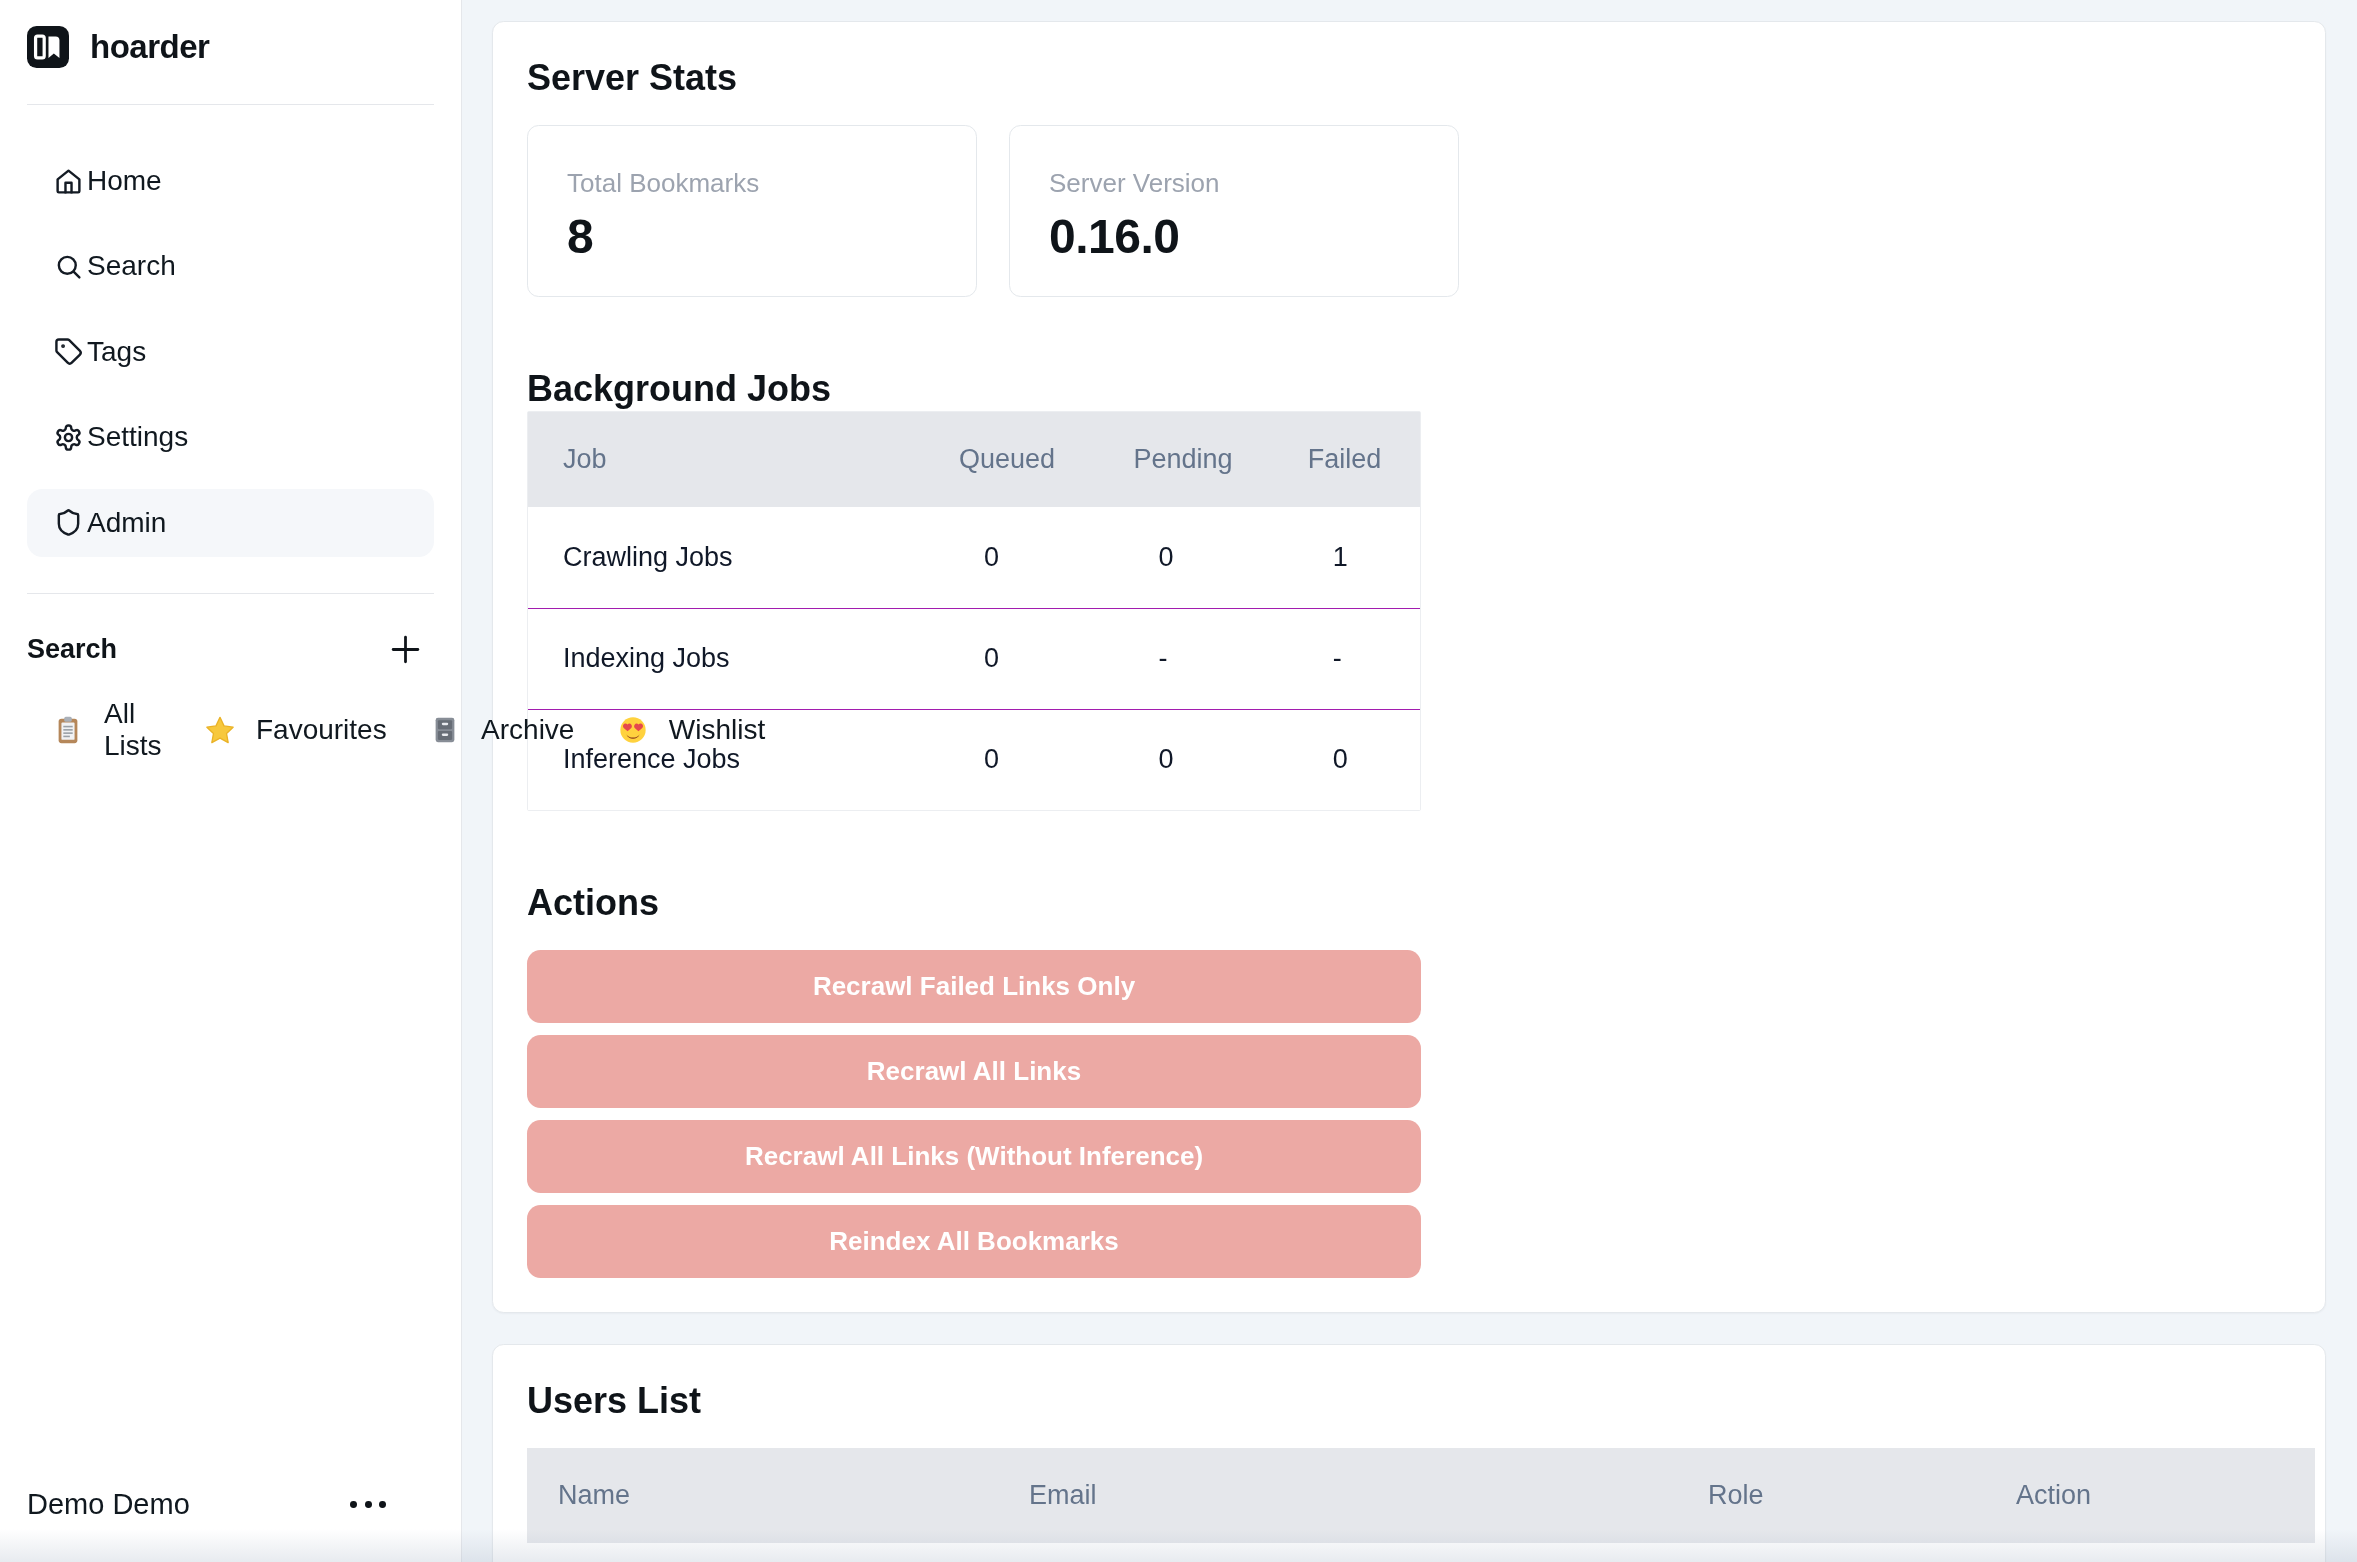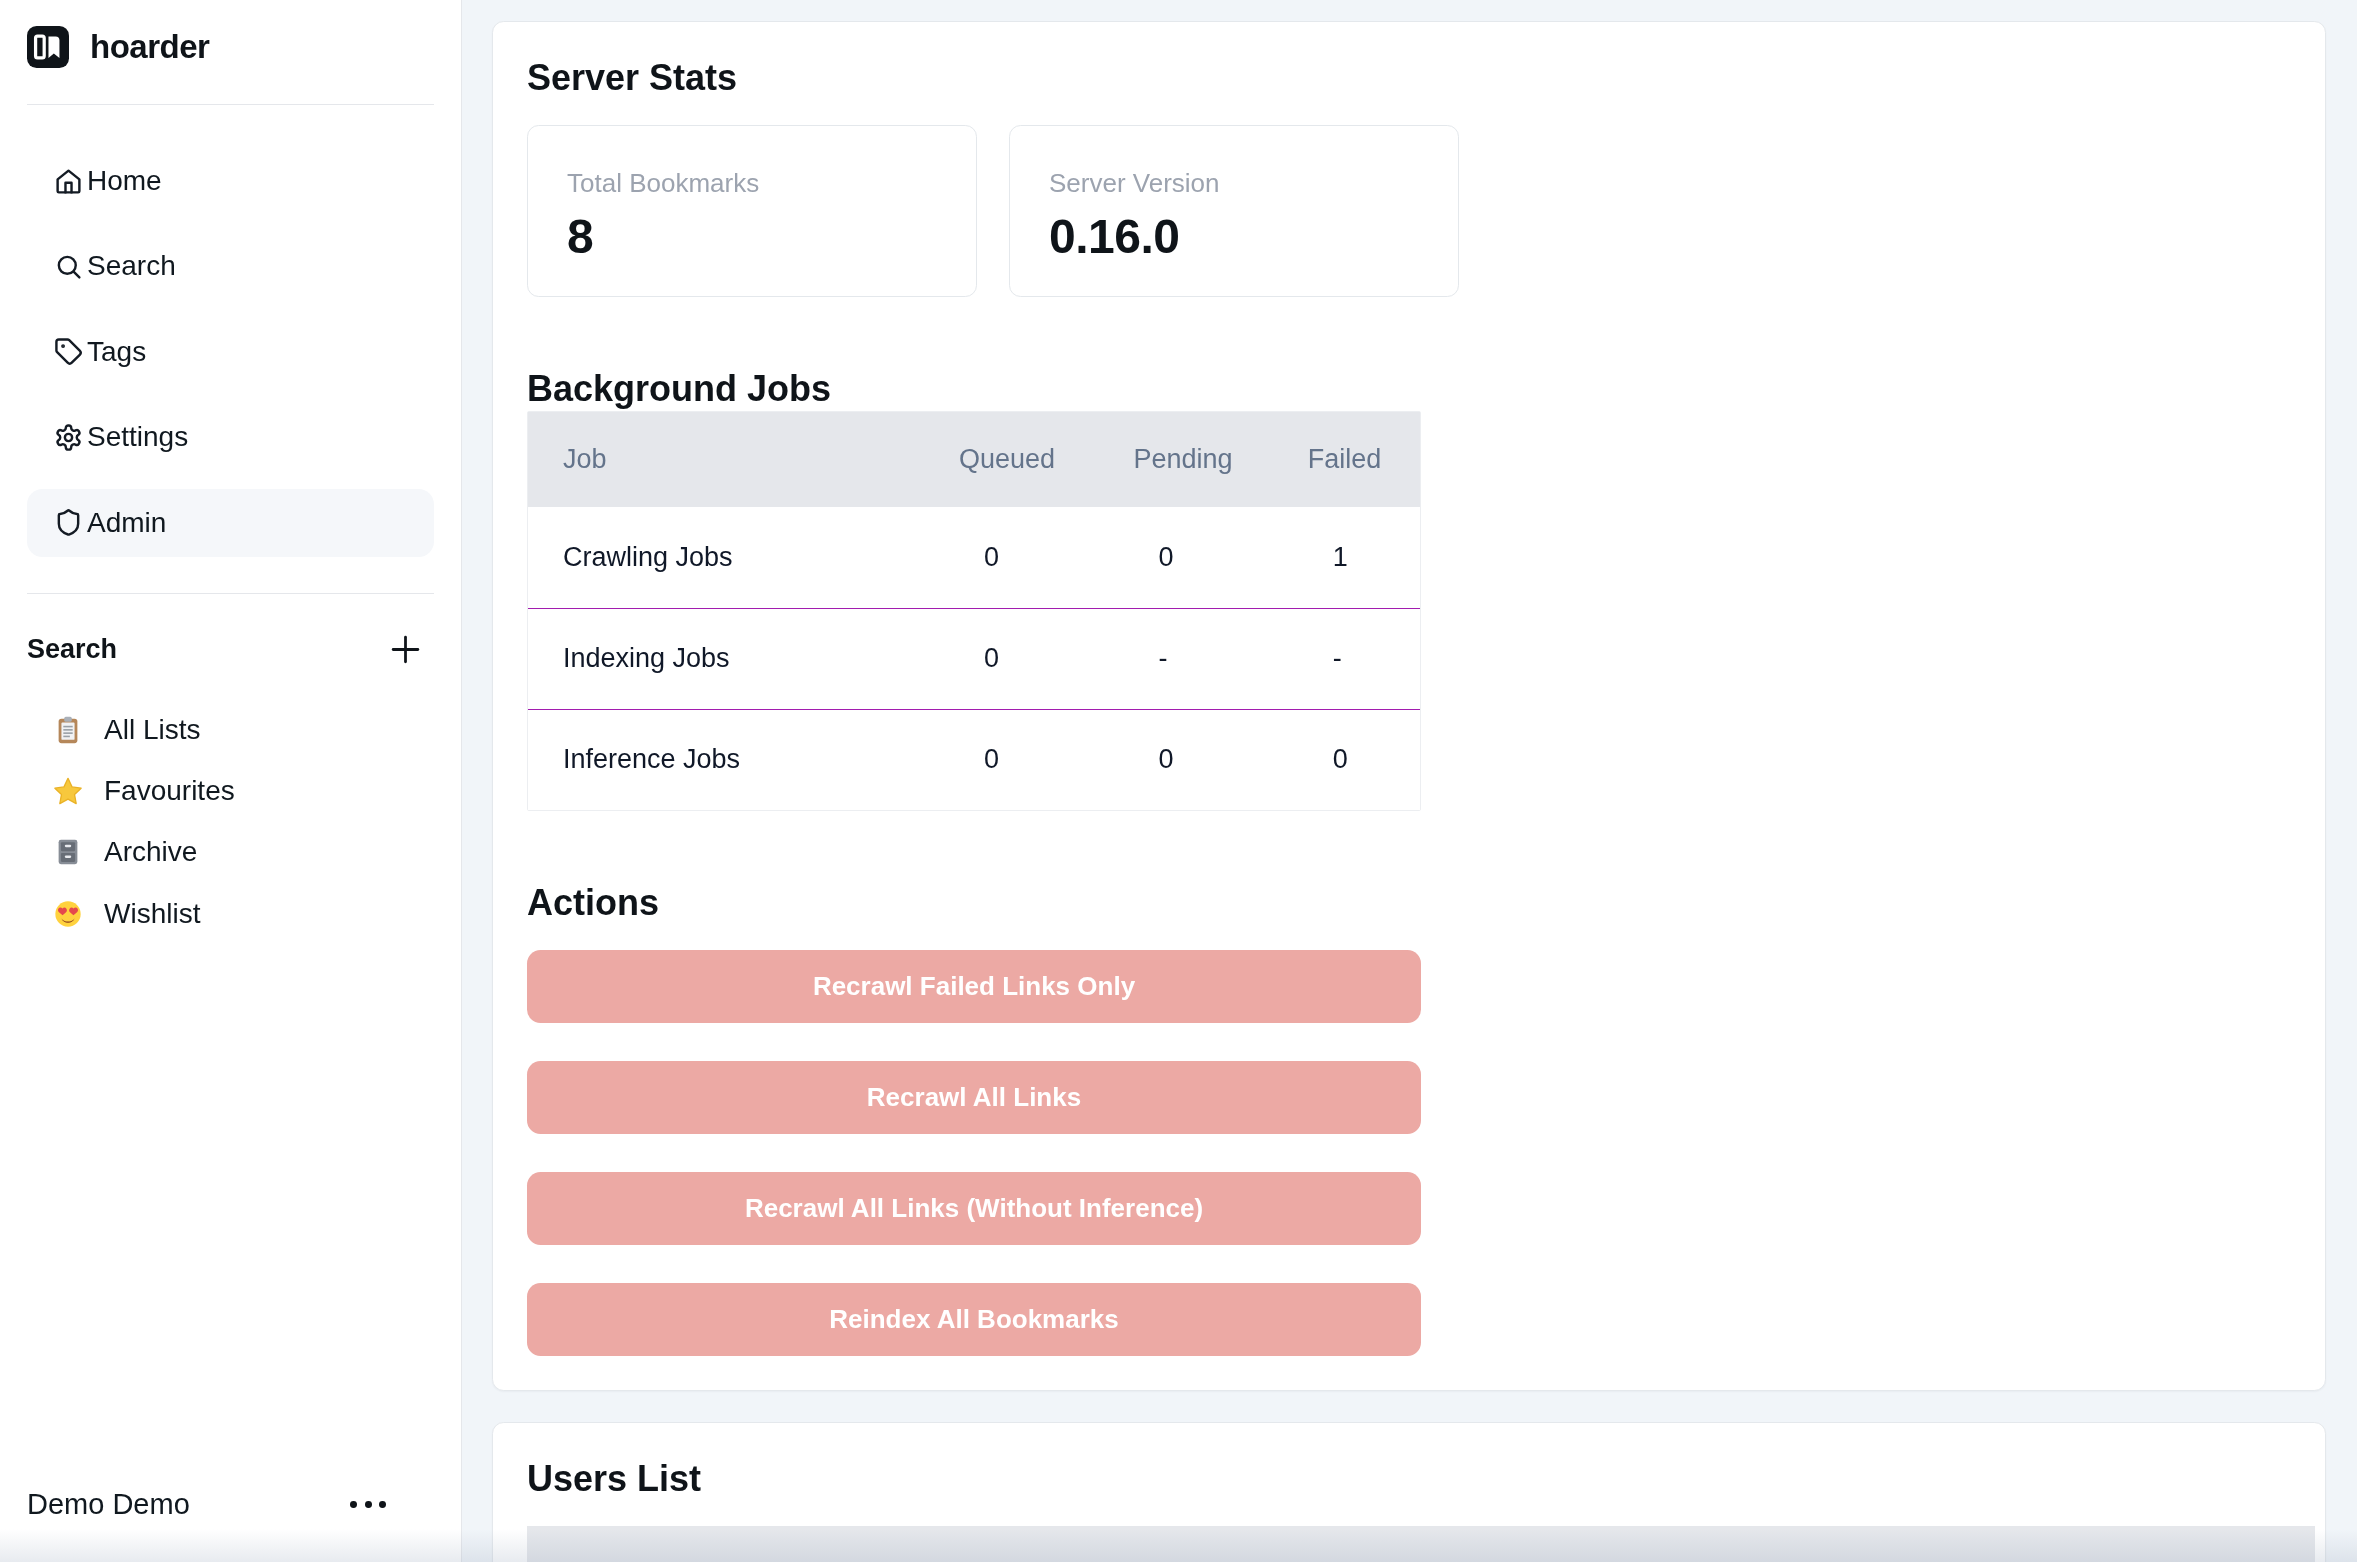--- a/index.html
+++ b/index.html
@@ -38,21 +38,21 @@
   .lists-header {
     margin-top: 33px; height: 46px;
     display: flex; align-items: center; justify-content: space-between;
   }
   .lists-header .lists-title { font-size: 27px; font-weight: 700; color: #0f1419; }
   .add-btn {
     background: none; border: none; width: 42px; height: 42px; cursor: pointer;
     display: inline-flex; align-items: center; justify-content: center; color: #0f1419;
     margin-right: 7.7px;
   }
-  .list-items { margin-top: 35px; display: flex; flex-direction: column; gap: 17.4px; }
+  .list-items { margin-top: 35px; display: flex; flex-direction: row; gap: 17.4px; }
   .list-item {
     display: flex; align-items: center; gap: 21px; height: 44px;
     padding-left: 26px; font-size: 28px; color: #10181f; cursor: pointer;
   }
   .list-item .licon { width: 30px; height: 30px; display: inline-flex; }
 
   .user-row {
     position: absolute; left: 27px; right: 27px; bottom: 41px;
     display: flex; align-items: center; justify-content: space-between;
     cursor: pointer;
@@ -87,21 +87,21 @@
     font-size: 27px; font-weight: 500; color: #64748b;
   }
   .jobs-table th.first, .jobs-table td.first { padding-left: 35px; width: 415px; }
   .jobs-table th.num { width: 168px; padding-left: 0; }
   .jobs-table th.num-last { width: 108px; padding-left: 0; }
   .jobs-table td { height: 101px; font-size: 27px; color: #101828; }
   .jobs-table td.num { padding-left: 25px; }
   .jobs-table tbody tr { border-top: 1px solid #a21caf; background: #ffffff; }
   .jobs-table tbody tr:first-child { border-top: none; }
 
-  .actions-col { margin-top: 25px; display: flex; flex-direction: column; gap: 38px; }
+  .actions-col { margin-top: 25px; display: flex; flex-direction: column; gap: 12px; }
   .action-btn {
     width: 894px; height: 73px; border: none; border-radius: 13.5px;
     background: #eca9a4; color: #ffffff; font-size: 26px; font-weight: 600;
     font-family: "Liberation Sans", "DejaVu Sans", sans-serif; cursor: pointer;
   }
 
   .users-card { margin-top: 31px; height: 406px; }
   .users-table-wrap { margin-top: 25px; width: 1788px; }
   .users-table thead th {
     background: #e5e7eb; height: 95px; text-align: left;

